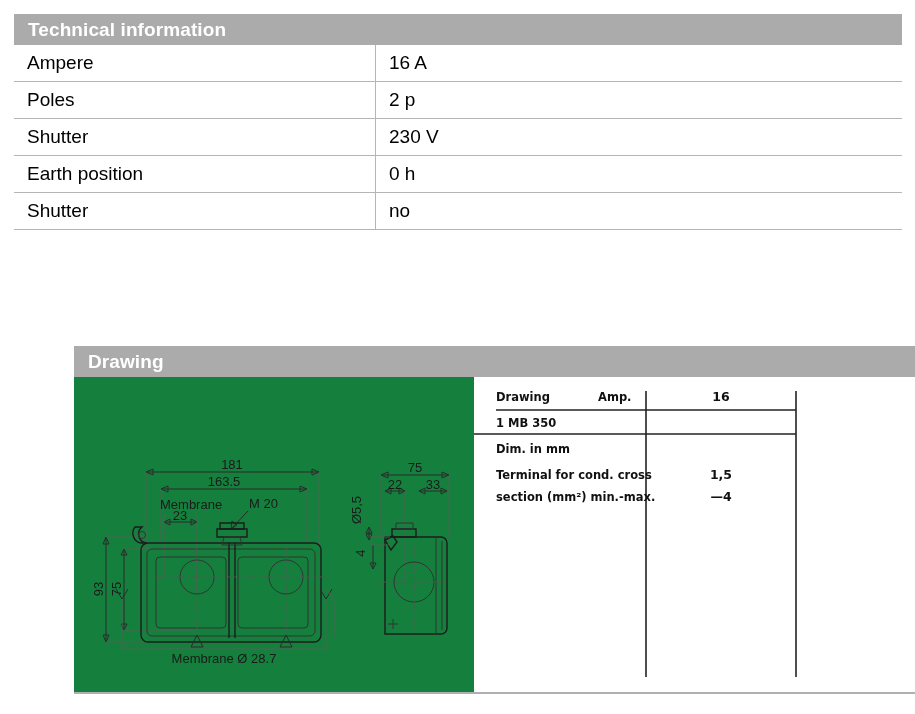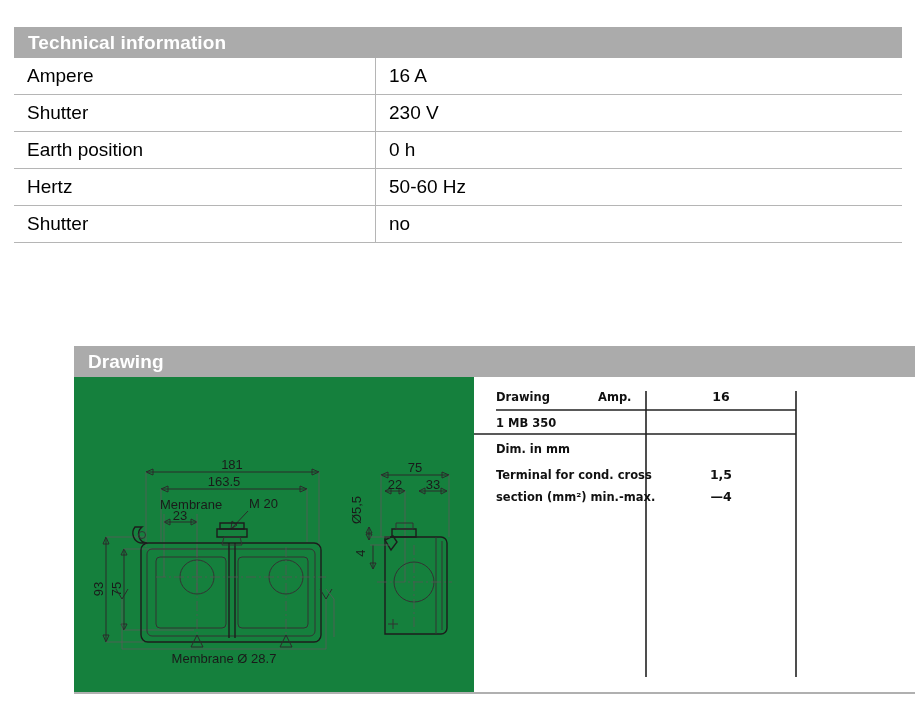--- a/index.html
+++ b/index.html
@@ -15,21 +15,20 @@
     position: relative;
     overflow: hidden;
   }
 
   
   #tech-panel {
     position: absolute;
     left: 14px;
     top: 14px;
     width: 888px;
-    margin-top: 13px;
   }
   .panel-header {
     background: #ababab;
     color: #ffffff;
     font-weight: bold;
     font-size: 19px;
     line-height: 31px;
     height: 31px;
     padding-left: 14px;
     box-sizing: border-box;
@@ -122,30 +121,30 @@
 
 <div id="tech-panel">
   <div class="panel-header">Technical information</div>
   <table class="spec-table">
     <tbody>
       <tr>
         <td class="col-label">Ampere</td>
         <td class="col-value">16 A</td>
       </tr>
       <tr>
+        <td class="col-label">Poles</td>
+        <td class="col-value">2 p</td>
+      </tr>
+      <tr>
         <td class="col-label">Shutter</td>
         <td class="col-value">230 V</td>
       </tr>
       <tr>
         <td class="col-label">Earth position</td>
         <td class="col-value">0 h</td>
-      </tr>
-      <tr>
-        <td class="col-label">Hertz</td>
-        <td class="col-value">50-60 Hz</td>
       </tr>
       <tr>
         <td class="col-label">Shutter</td>
         <td class="col-value">no</td>
       </tr>
     </tbody>
   </table>
 </div>
 
 <div id="drawing-panel">

